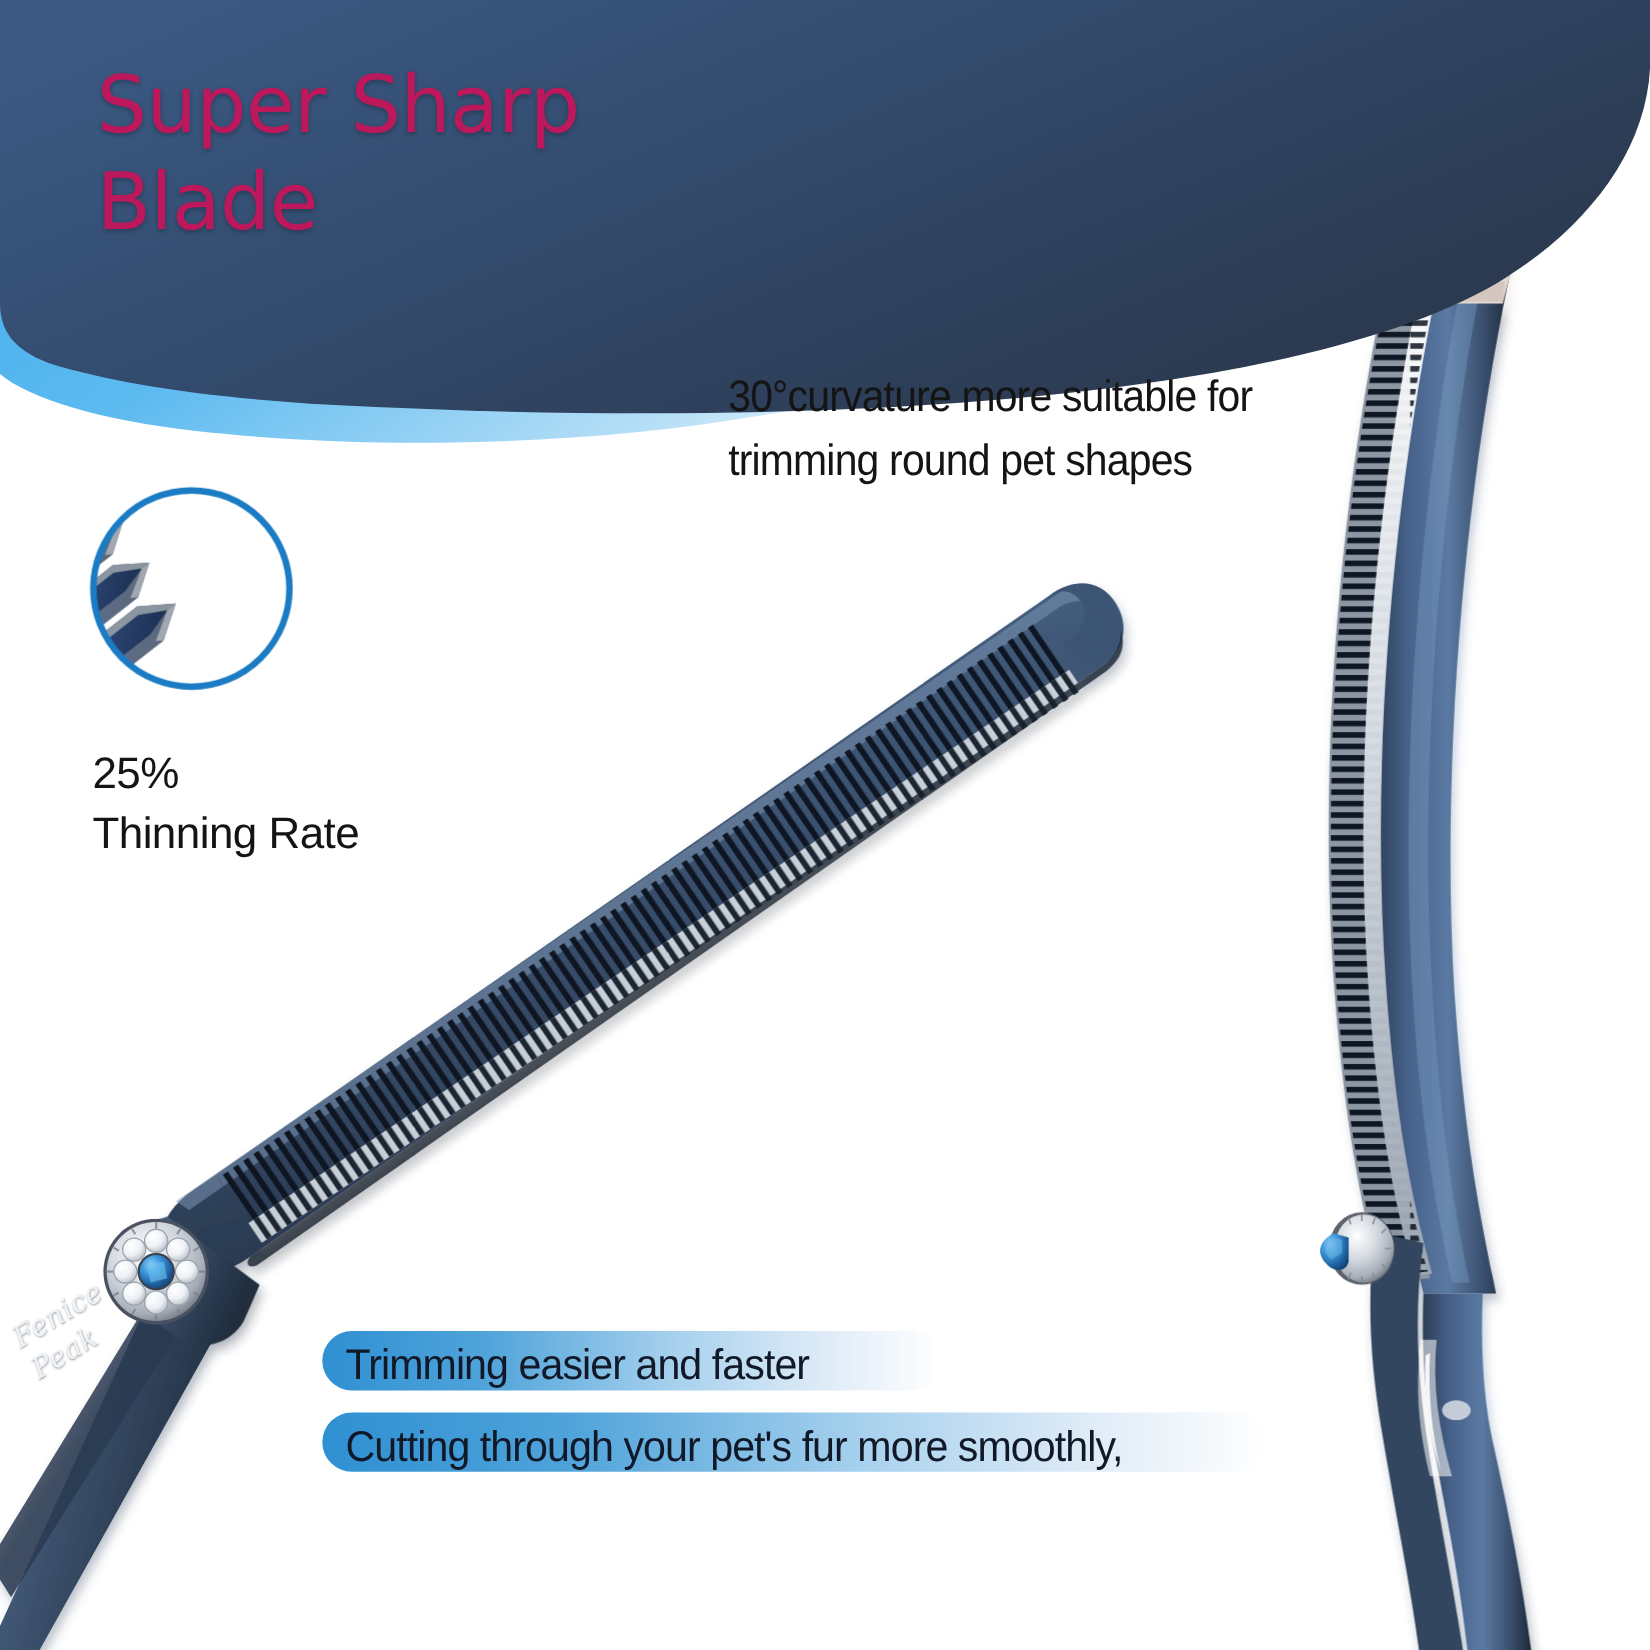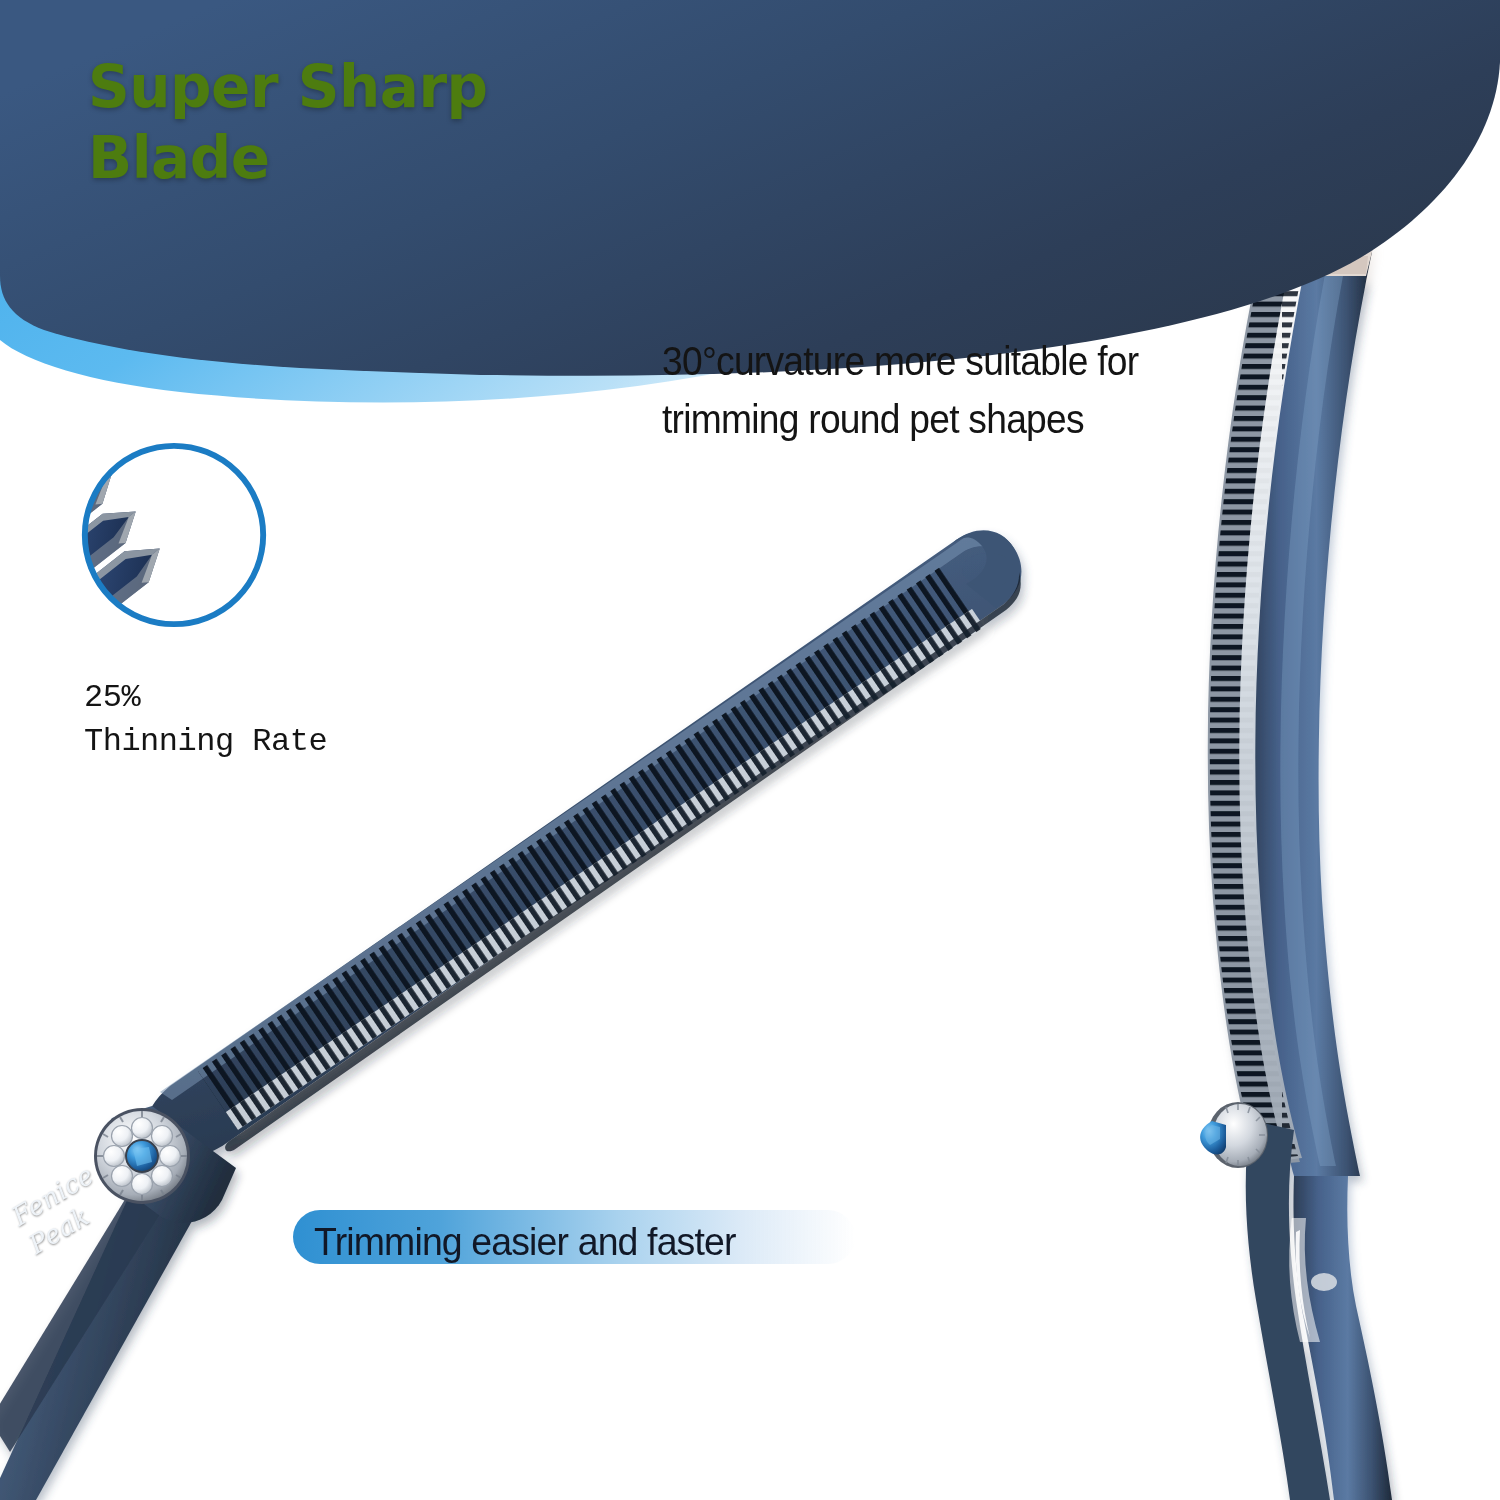--- a/index.html
+++ b/index.html
@@ -40,24 +40,24 @@
     width: 1500px;
     height: 420px;
     pointer-events: none;
   }
 
   #header-title {
     position: absolute;
     left: 88px;
     top: 52px;
     width: 700px;
-    color: #4d7c0f;
+    color: #be185d;
     font-family: "DejaVu Sans", sans-serif;
-    font-weight: bold;
-    font-size: 58px;
+    font-weight: normal;
+    font-size: 72px;
     line-height: 1.22;
     letter-spacing: -0.5px;
     text-shadow: 0 2px 5px rgba(0,0,0,0.28);
     white-space: pre-line;
   }
 
   
   #curvature-note {
     position: absolute;
     left: 662px;
@@ -71,22 +71,22 @@
     transform: scaleX(0.93);
     transform-origin: left center;
   }
 
   #thinning-rate-label {
     position: absolute;
     left: 84px;
     top: 676px;
     width: 400px;
     color: #141414;
-    font-family: Liberation Mono, monospace;
-    font-size: 32px;
+    font-family: Liberation Sans, sans-serif;
+    font-size: 40px;
     line-height: 1.38;
     letter-spacing: -0.5px;
     white-space: pre-line;
   }
 
   
   #magnifier {
     position: absolute;
     left: 76px;
     top: 437px;
@@ -499,15 +499,19 @@
 Thinning Rate</div>
 
   <div id="brand-engraving">Fenice
 Peak</div>
 
   <div id="feature-bars">
     <div class="feature-bar" id="bar-0">
       <div class="bar-bg"></div>
       <div class="bar-text">Trimming easier and faster</div>
     </div>
+    <div class="feature-bar" id="bar-1">
+      <div class="bar-bg"></div>
+      <div class="bar-text">Cutting through your pet's fur more smoothly,</div>
+    </div>
   </div>
 
 </div>
 
 </body></html>

